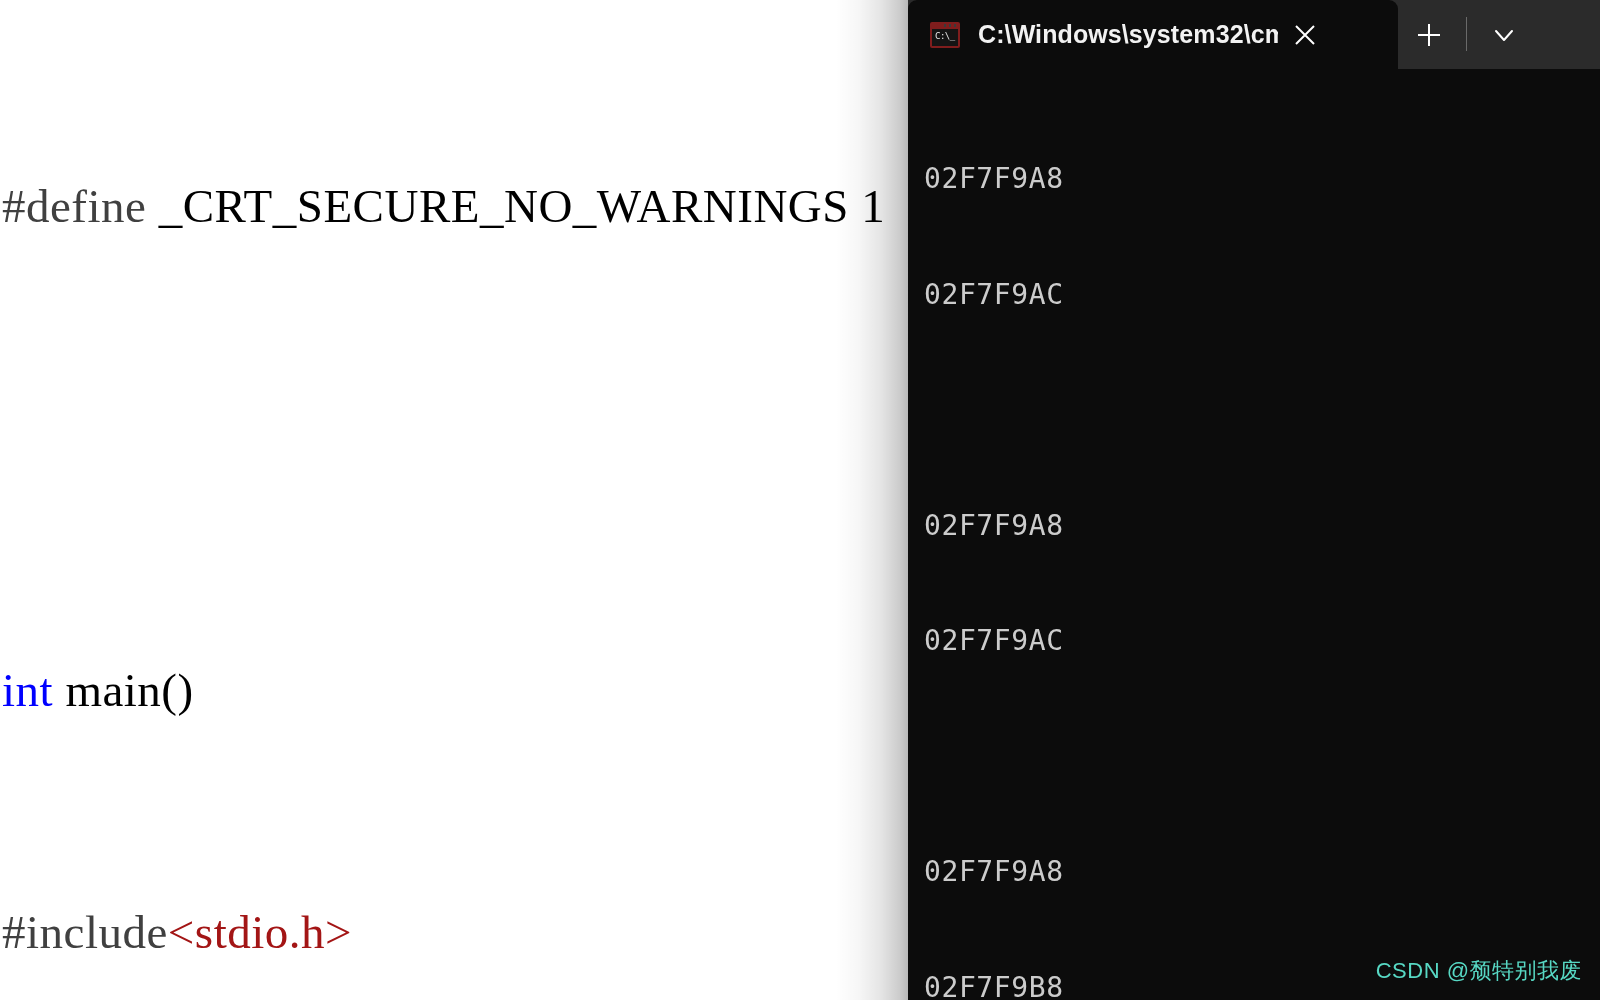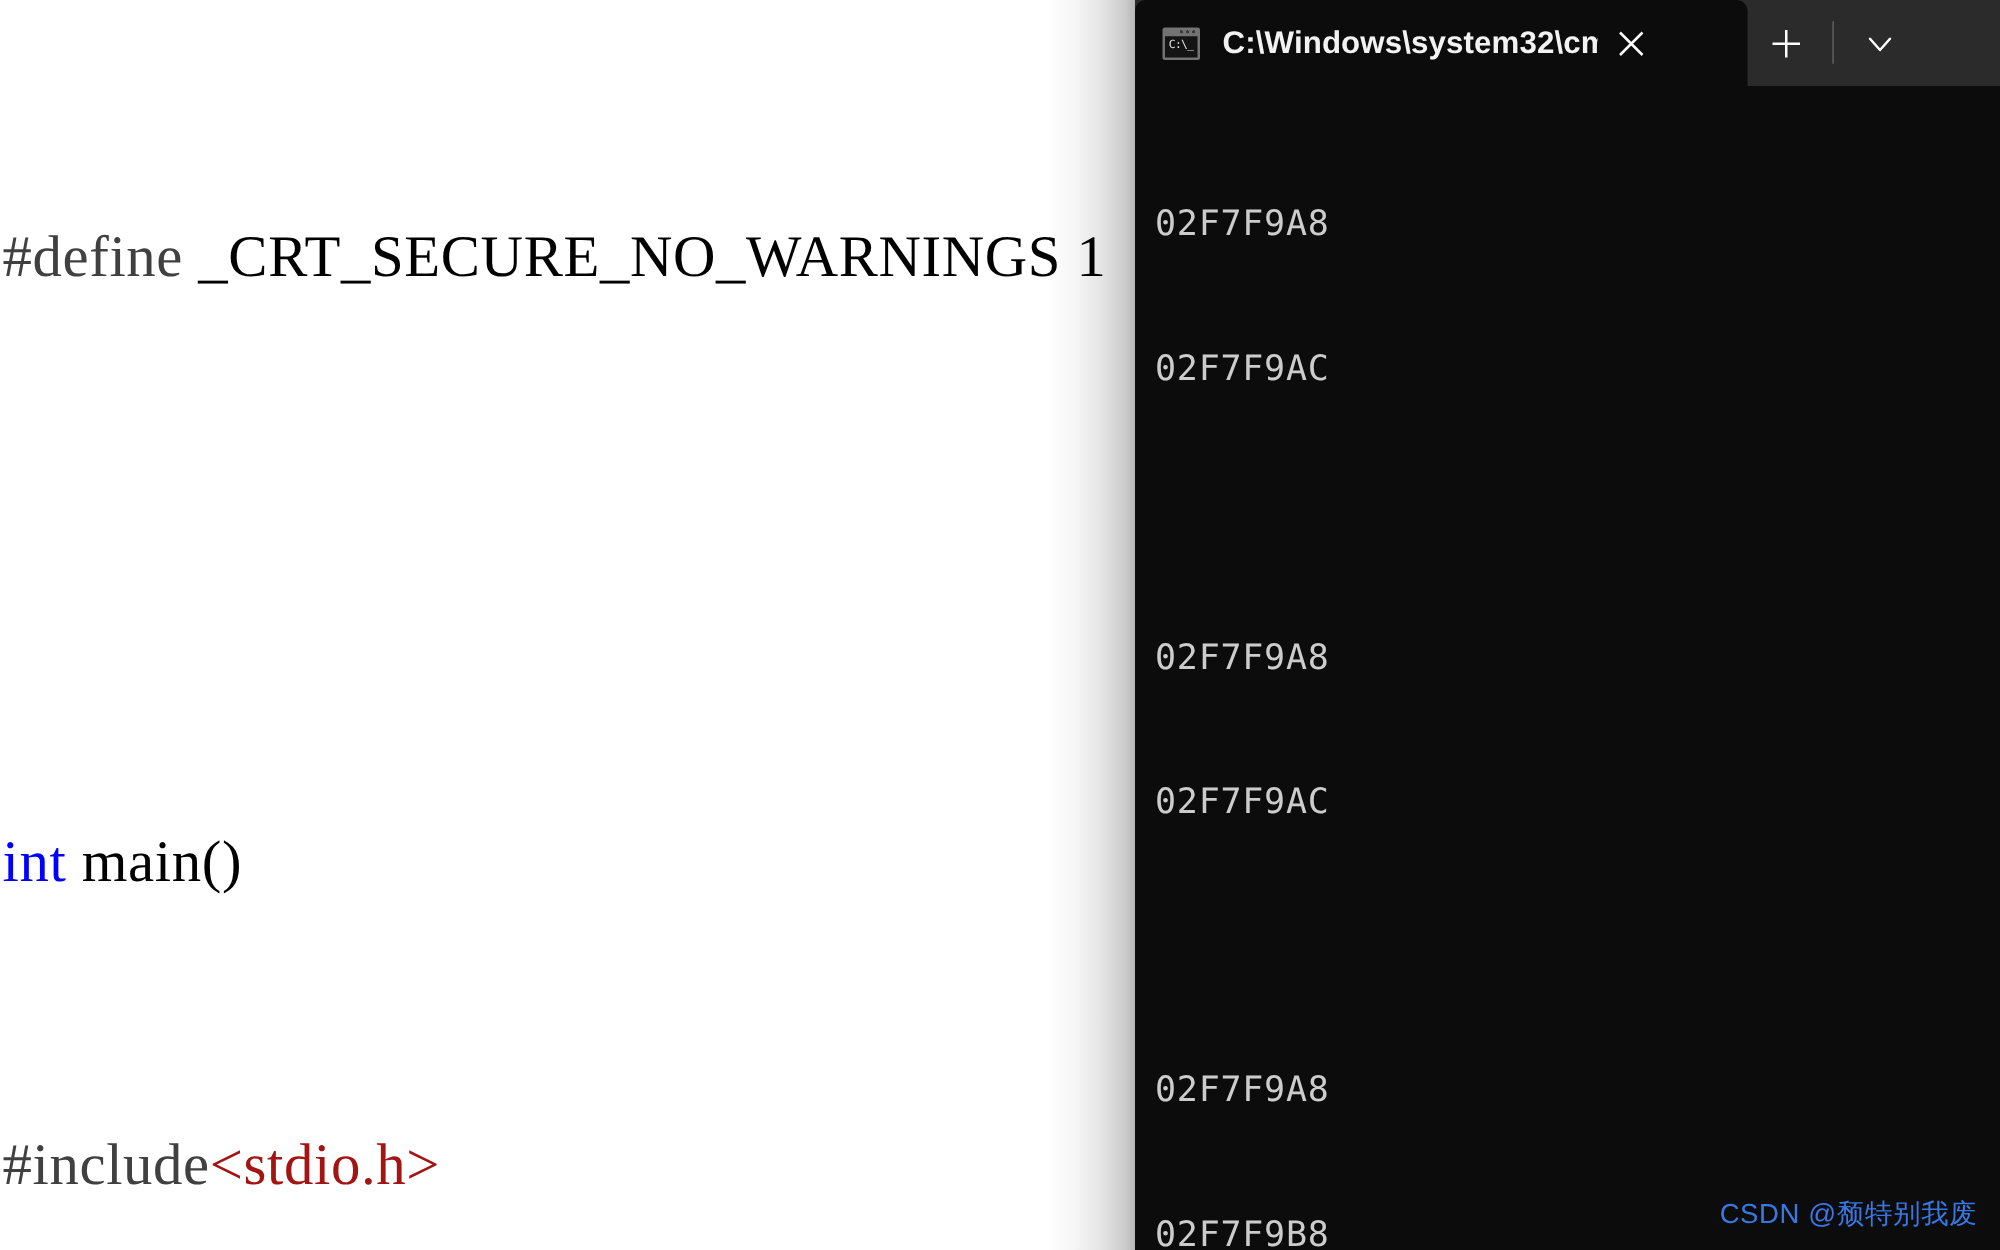--- a/index.html
+++ b/index.html
@@ -88,21 +88,21 @@
     display: flex;
     align-items: center;
     padding: 0 0 0 22px;
     box-sizing: border-box;
   }
   #tab-icon {
     width: 30px;
     height: 26px;
     flex: 0 0 auto;
     position: relative;
-    background: #737373;
+    background: #7f1d1d;
     border-radius: 2px;
     padding: 0;
     box-sizing: border-box;
   }
   #tab-icon .icon-inner {
     position: absolute;
     left: 2px;
     top: 7px;
     right: 2px;
     bottom: 2px;
@@ -196,21 +196,21 @@
     white-space: pre;
     letter-spacing: 0.6px;
   }
   #terminal-output .oline { display: block; height: 38.5px; }
   #terminal-output .blank { display: block; height: 38.5px; }
 
   #watermark {
     position: absolute;
     right: 18px;
     bottom: 14px;
-    color: #3b82f6;
+    color: #5eead4;
     font-size: 22px;
     font-family: "Liberation Sans", sans-serif;
     letter-spacing: 0.5px;
     opacity: 0.92;
     white-space: nowrap;
   }
 </style>
 </head>
 <body>
 

